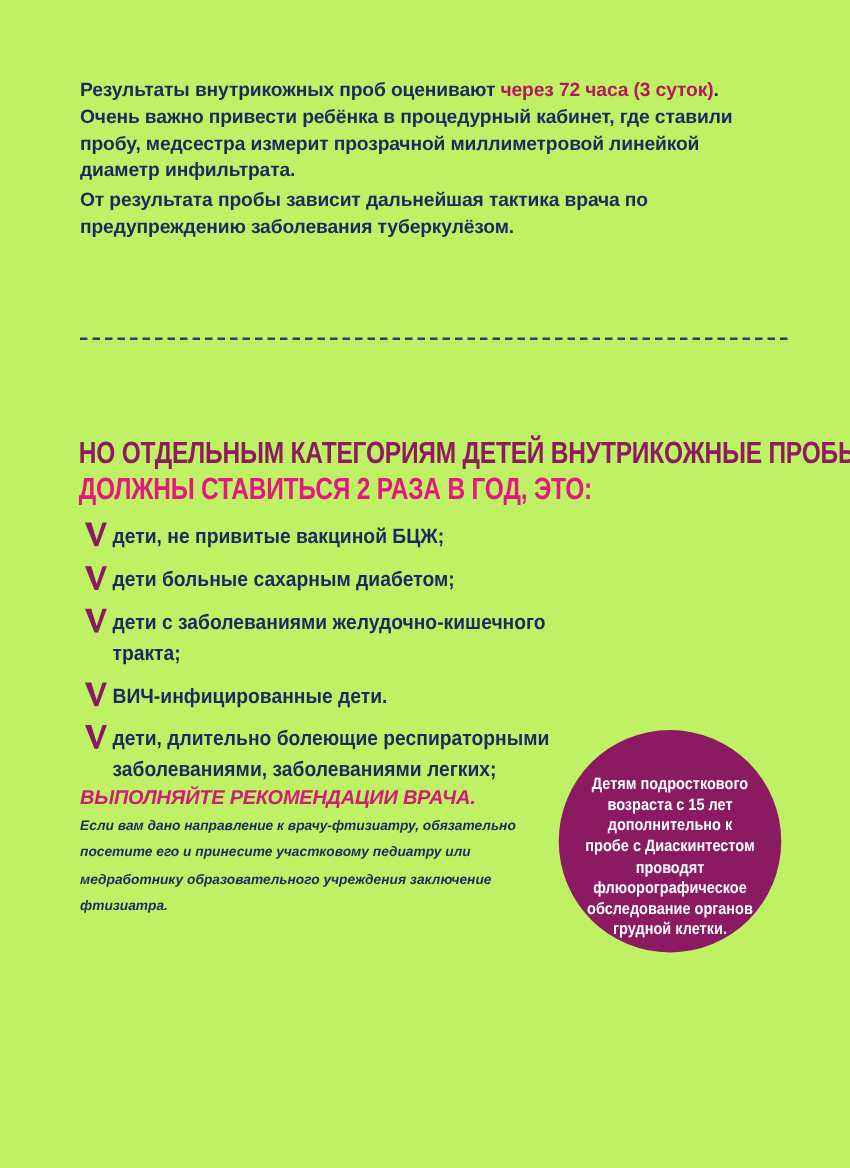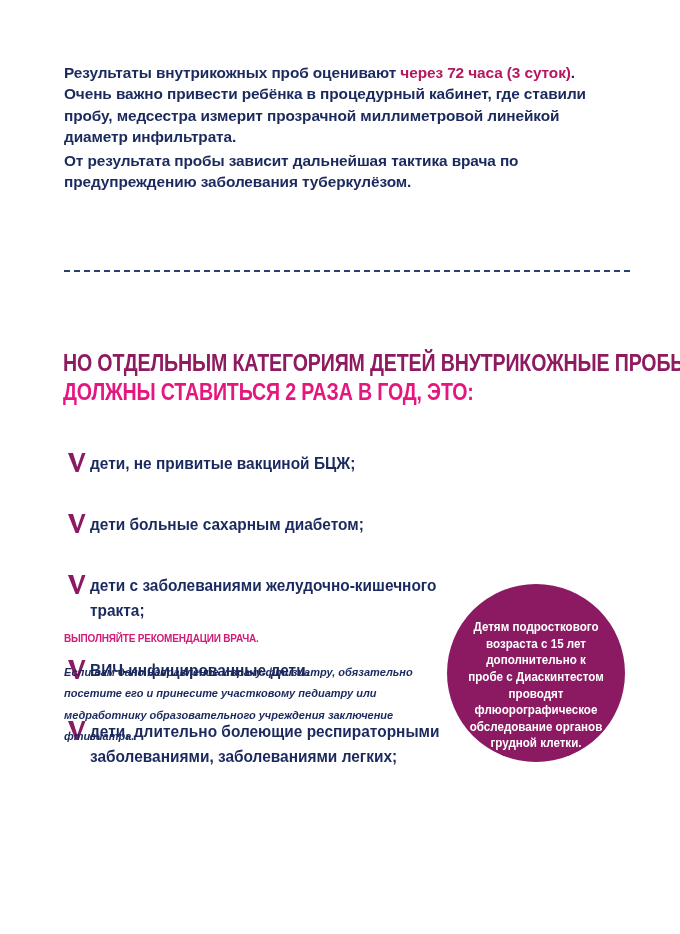--- a/index.html
+++ b/index.html
@@ -12,21 +12,21 @@
     height: 934px;
     background: #d6eaf8;
     font-family: "Liberation Sans", sans-serif;
     overflow: hidden;
     position: relative;
   }
 
   .poster {
     position: absolute;
     inset: 0;
-    background: #ffffff;
+    background: #bef264;
   }
 
   
   .intro-para {
     position: absolute;
     left: 64px;
     top: 62px;
     width: 562px;
     font-size: 15.4px;
     font-weight: bold;
@@ -102,21 +102,20 @@
   .bullets {
     position: absolute;
     left: 64px;
     top: 416px;
     width: 420px;
   }
   .bullet-row {
     display: flex;
     align-items: flex-start;
     margin-bottom: 8.5px;
-    margin-top: 35px;
   }
   .bullet-mark {
     width: 26px;
     flex: 0 0 26px;
     height: 26px;
     position: relative;
     top: -2px;
   }
   .bullet-mark svg { display: block; }
   .bullet-text {
@@ -157,25 +156,26 @@
 
   
   .closing {
     position: absolute;
     left: 64px;
     top: 628px;
     width: 370px;
   }
   .closing-title {
     color: #d21a78;
-    font-size: 10px;
+    font-size: 16px;
     font-weight: bold;
     line-height: 22px;
-    margin-bottom: 12px;
+    margin-bottom: 1px;
     letter-spacing: -0.2px;
+    font-style: italic;
   }
   .closing-body {
     color: #1b2a5e;
     font-size: 11px;
     font-weight: bold;
     line-height: 21.4px;
     font-style: italic;
   }
 
   

